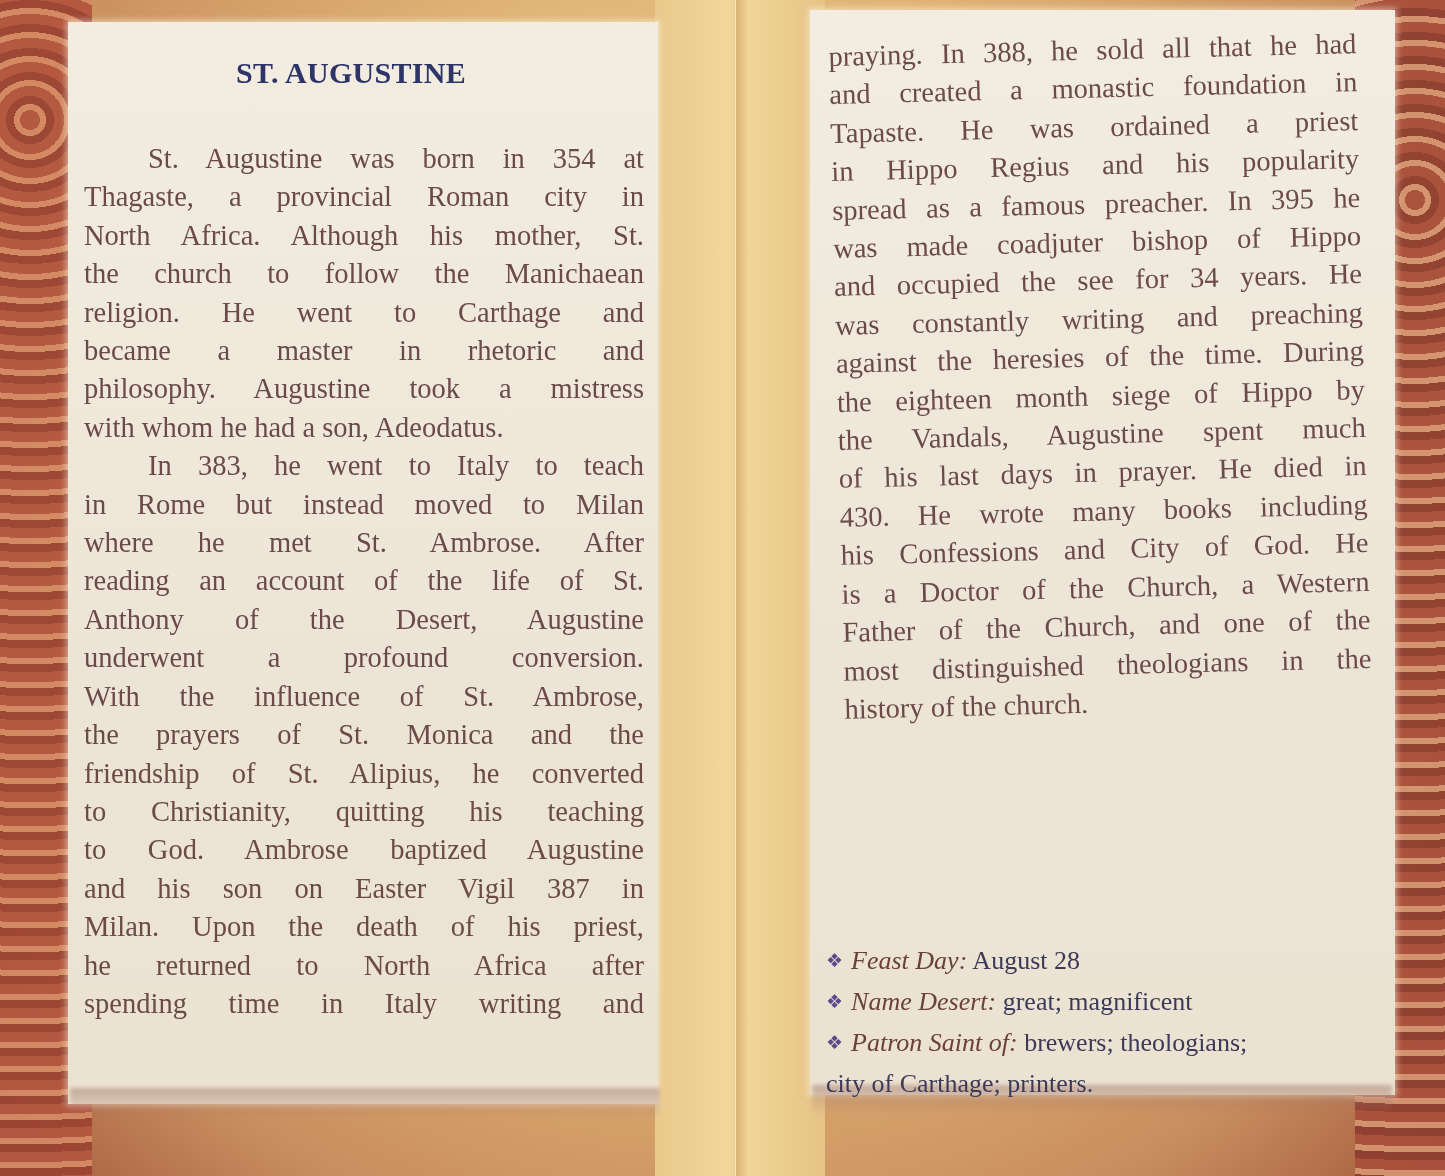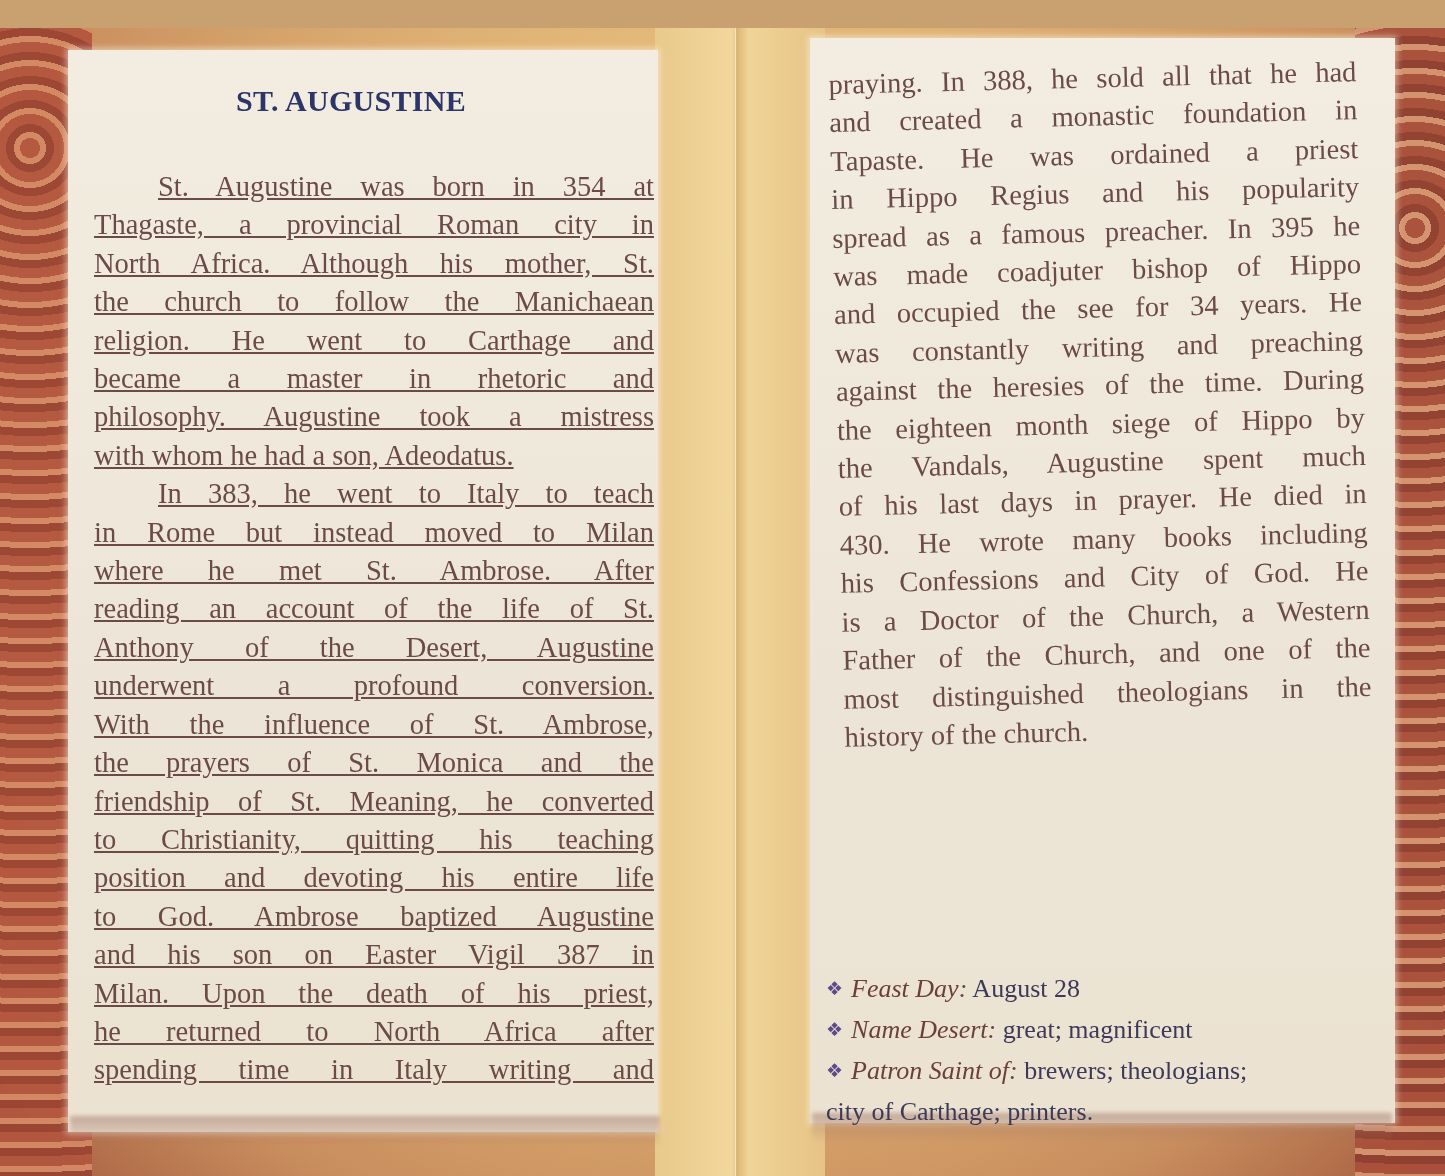--- a/index.html
+++ b/index.html
@@ -5,21 +5,20 @@
   html, body { margin:0; padding:0; }
   body {
     width:1445px; height:1176px; overflow:hidden; position:relative;
     background:#c9a070;
     font-family:"Liberation Serif","DejaVu Serif",serif;
   }
   .card {
     position:absolute; inset:0;
     background:
       radial-gradient(ellipse at 50% 40%, #f0d9a0 0%, #e4bb7a 45%, #c98e5e 80%, #a35a3e 100%);
-    margin-top: 28px;
   }
   .border-left {
     position:absolute; left:0; top:0; width:92px; height:1176px;
     background:
       repeating-radial-gradient(circle at 30px 120px, #b3573f 0 10px, #d48a64 10px 16px, #9b4433 16px 24px),
       linear-gradient(#a94a36, #b8684a 50%, #b98a5e);
     opacity:.95;
   }
   .border-right {
     position:absolute; right:0; top:0; width:90px; height:1176px;
@@ -49,21 +48,21 @@
   }
   .torn-bottom.r { left:812px; width:580px; top:1085px; }
   .content {
     position:absolute; color:#6b4a48;
     font-size:28.5px; line-height:38.4px;
   }
   .title {
     position:absolute; left:236px; top:56px;
     color:#2c3468; font-weight:bold; font-size:30px; letter-spacing:.3px;
   }
-  .left-text { left:94px; top:140px; width:560px;text-decoration:underline; }
+  .left-text { left:84px; top:140px; width:560px; }
   .right-text { left:828px; top:38px; width:528px; transform:rotate(-1.4deg); transform-origin:0 0; }
   .line { display:block; white-space:nowrap; text-align:justify; text-align-last:justify; }
   .line.last { text-align-last:left; }
   .line.indent { padding-left:64px; }
   .facts { position:absolute; left:826px; top:940px; width:540px; font-size:26px; line-height:41px; color:#3f3a55; }
   .fact { white-space:nowrap; }
   .bullet { color:#5c4a8a; font-size:19px; margin-right:8px; vertical-align:2px; }
   .fact-label { font-style:italic; color:#6b4038; }
   .fact-value { color:#3c3a58; }
 </style>
@@ -93,23 +92,22 @@
     <span class="line">philosophy. Augustine took a mistress</span>
     <span class="line last">with whom he had a son, Adeodatus.</span>
     <span class="line indent">In 383, he went to Italy to teach</span>
     <span class="line">in Rome but instead moved to Milan</span>
     <span class="line">where he met St. Ambrose. After</span>
     <span class="line">reading an account of the life of St.</span>
     <span class="line">Anthony of the Desert, Augustine</span>
     <span class="line">underwent a profound conversion.</span>
     <span class="line">With the influence of St. Ambrose,</span>
     <span class="line">the prayers of St. Monica and the</span>
-    <span class="line">friendship of St. Meaning, he converted</span>
+    <span class="line">friendship of St. Alipius, he converted</span>
     <span class="line">to Christianity, quitting his teaching</span>
-    <span class="line">position and devoting his entire life</span>
     <span class="line">to God. Ambrose baptized Augustine</span>
     <span class="line">and his son on Easter Vigil 387 in</span>
     <span class="line">Milan. Upon the death of his priest,</span>
     <span class="line">he returned to North Africa after</span>
     <span class="line">spending time in Italy writing and</span>
   </div>
 
   <div class="content right-text">
     <span class="line">praying. In 388, he sold all that he had</span>
     <span class="line">and created a monastic foundation in</span>

